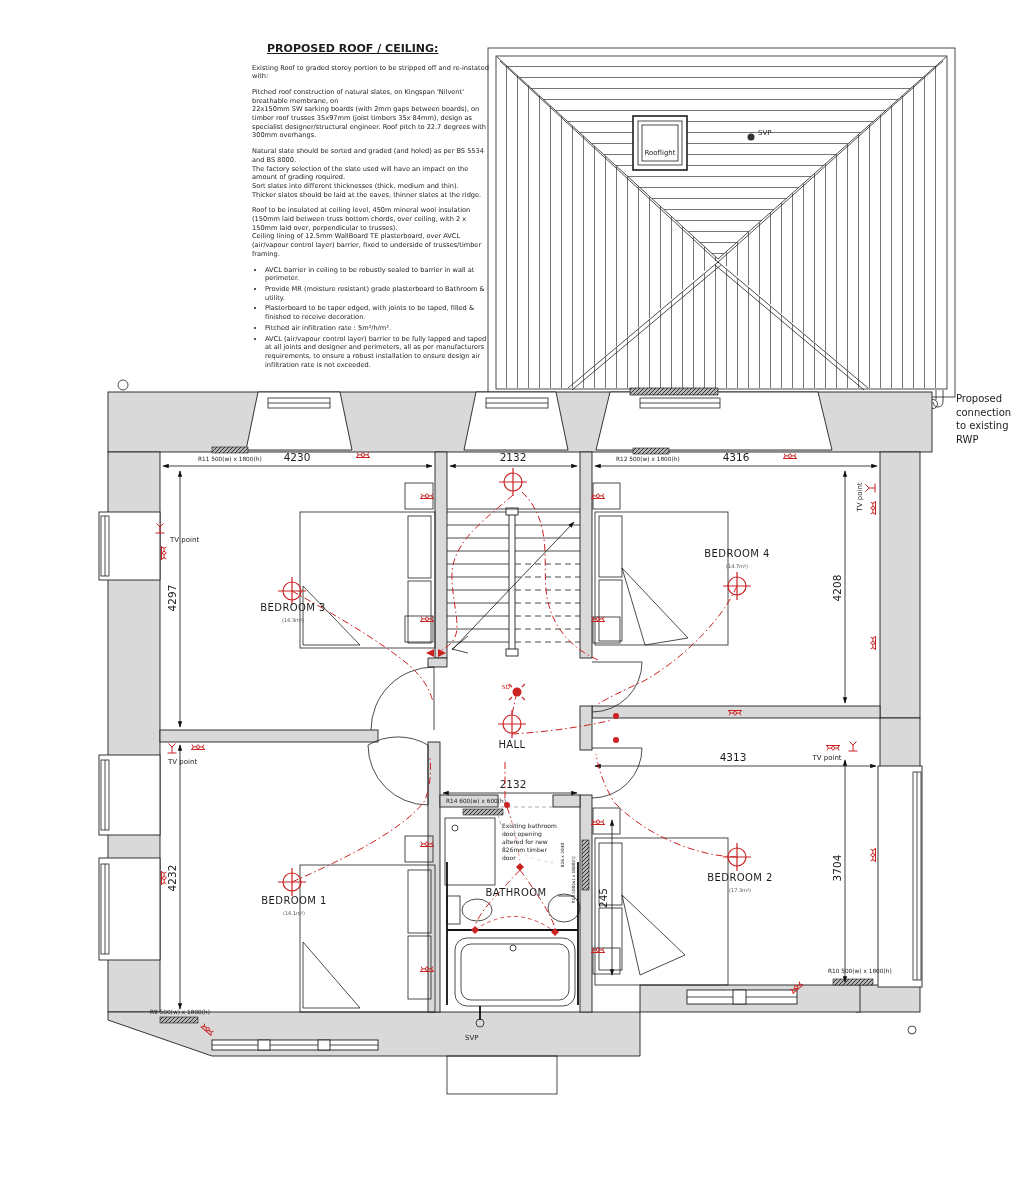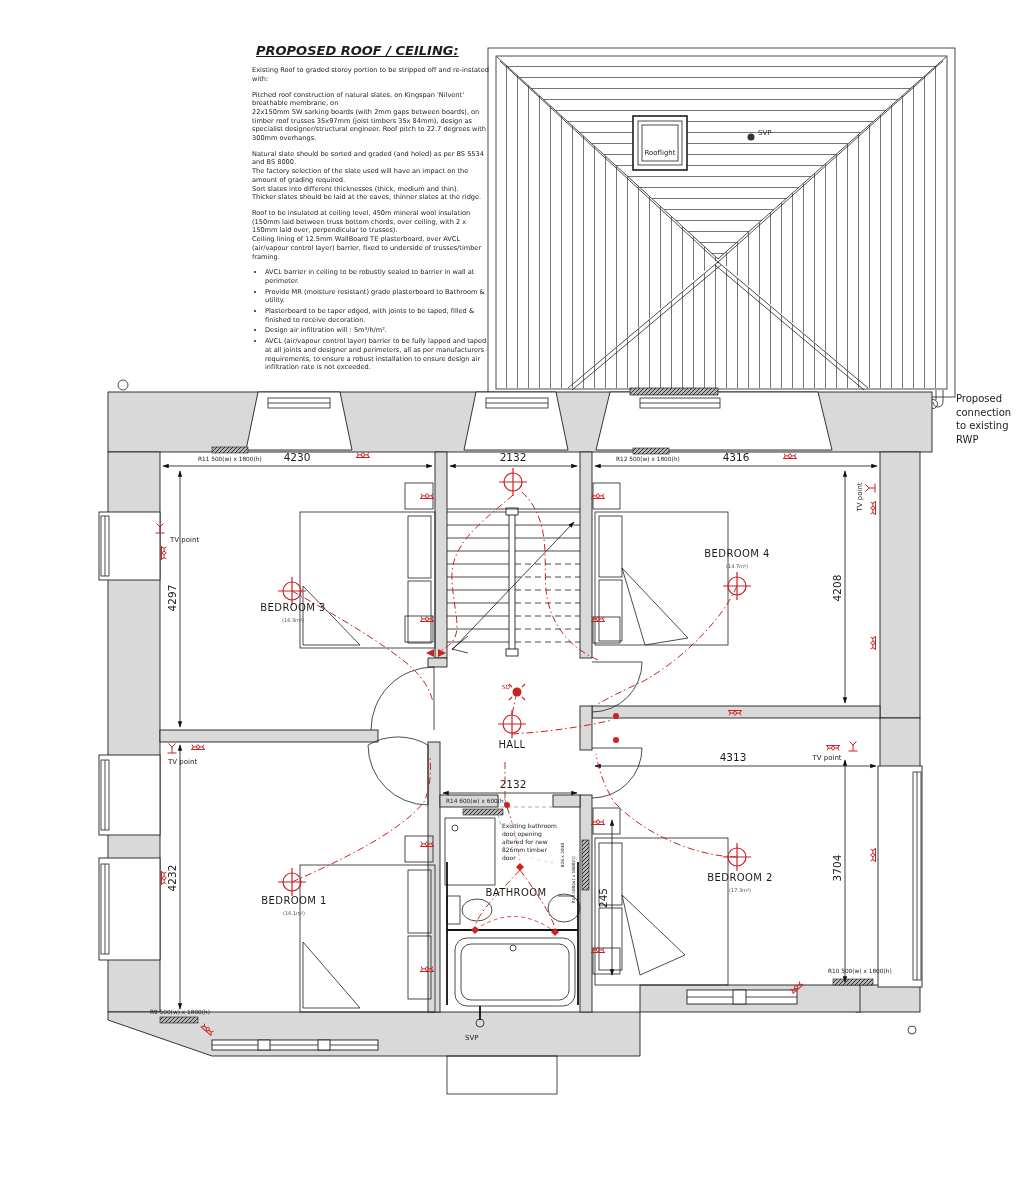--- a/index.html
+++ b/index.html
@@ -1,19 +1,19 @@
 <!DOCTYPE html>
 <html><head>
 <meta charset="utf-8">
 <style>
   html,body{margin:0;padding:0;background:#ffffff;}
   .page{position:relative;width:1024px;height:1186px;background:#fff;overflow:hidden;
         font-family:"DejaVu Sans", sans-serif;color:#222;}
   .notes{position:absolute;left:252px;top:42px;width:240px;font-size:6.6px;line-height:1.32;color:#1c1c1c;}
-  .notes h3{font-size:13px;margin:0 0 7px 4px;text-decoration:underline;font-weight:bold;font-style:italic;}
+  .notes h3{font-size:11px;margin:0 0 7px 15px;text-decoration:underline;font-weight:bold;}
   .notes p{margin:0 0 7px 0;white-space:pre-line;}
   .notes ul{margin:0;padding-left:13px;}
   .notes li{margin:0 0 2px 0;}
   .annot{position:absolute;font-size:10px;line-height:1.35;color:#1c1c1c;}
   .rwp-note{left:956px;top:392px;width:62px;}
   .bathdoor-note{left:502px;top:822px;width:58px;font-size:6px;background:rgba(255,255,255,.6);}
   .plan-title{position:absolute;left:100px;top:1198px;font-size:21px;color:#3a3a3a;
               font-family:Liberation Serif, serif;}
   svg{position:absolute;left:0;top:0;}
   svg text{font-family:"DejaVu Sans", sans-serif;fill:#1c1c1c;}
@@ -46,21 +46,21 @@
     <p>Natural slate should be sorted and graded (and holed) as per BS 5534 and BS 8000.
 The factory selection of the slate used will have an impact on the amount of grading required.
 Sort slates into different thicknesses (thick, medium and thin).
 Thicker slates should be laid at the eaves, thinner slates at the ridge.</p>
     <p>Roof to be insulated at ceiling level, 450m mineral wool insulation (150mm laid between truss bottom chords, over ceiling, with 2 x 150mm laid over, perpendicular to trusses).
 Ceiling lining of 12.5mm WallBoard TE plasterboard, over AVCL (air/vapour control layer) barrier, fixed to underside of trusses/timber framing.</p>
     <ul>
       <li>AVCL barrier in ceiling to be robustly sealed to barrier in wall at perimeter.</li>
       <li>Provide MR (moisture resistant) grade plasterboard to Bathroom &amp; utility.</li>
       <li>Plasterboard to be taper edged, with joints to be taped, filled &amp; finished to receive decoration.</li>
-      <li>Design air infiltration will : 5m³/h/m².</li>
+      <li>Pitched air infiltration rate : 5m³/h/m².</li>
       <li>AVCL (air/vapour control layer) barrier to be fully lapped and taped at all joints and designer and perimeters, all as per manufacturers requirements, to ensure a robust installation to ensure design air infiltration rate is not exceeded.</li>
     </ul>
   </div>
 
   <svg width="1024" height="1186" viewBox="0 0 1024 1186">
     <defs>
       <pattern id="hl" width="8" height="11" patternUnits="userSpaceOnUse">
         <path d="M0,0.5 H8" stroke="#3a3a3a" stroke-width="0.7"></path>
       </pattern>
       <pattern id="vl" width="11" height="8" patternUnits="userSpaceOnUse">

